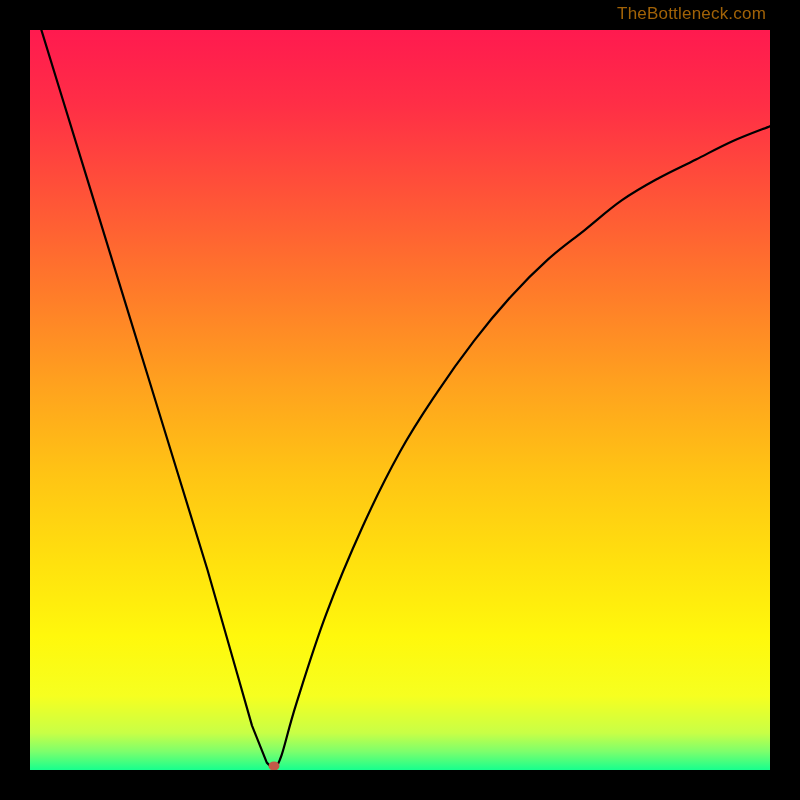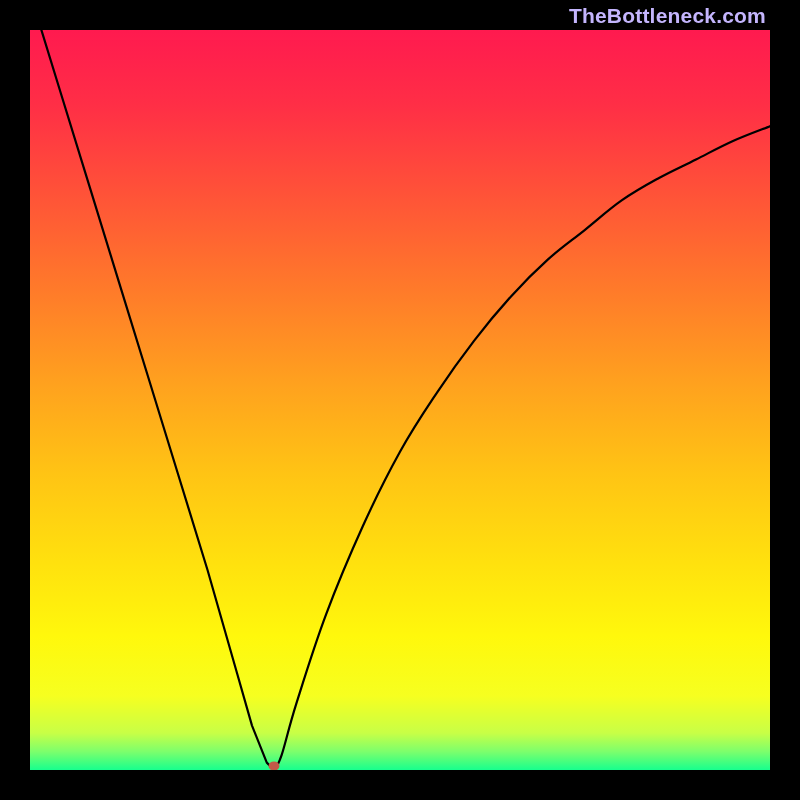--- a/index.html
+++ b/index.html
@@ -29,23 +29,23 @@
     position: absolute;
     left: 0;
     top: 0;
     width: 740px;
     height: 740px;
   }
   .watermark {
     position: absolute;
     top: 4px;
     right: 34px;
-    color: #c4b5fd;
-    font-size: 21px;
-    font-weight: 700;
+    color: #a16207;
+    font-size: 17px;
+    font-weight: 400;
     letter-spacing: 0.2px;
     user-select: none;
   }
   .curve-svg {
     position: absolute;
     left: 0;
     top: 0;
     width: 740px;
     height: 740px;
   }

